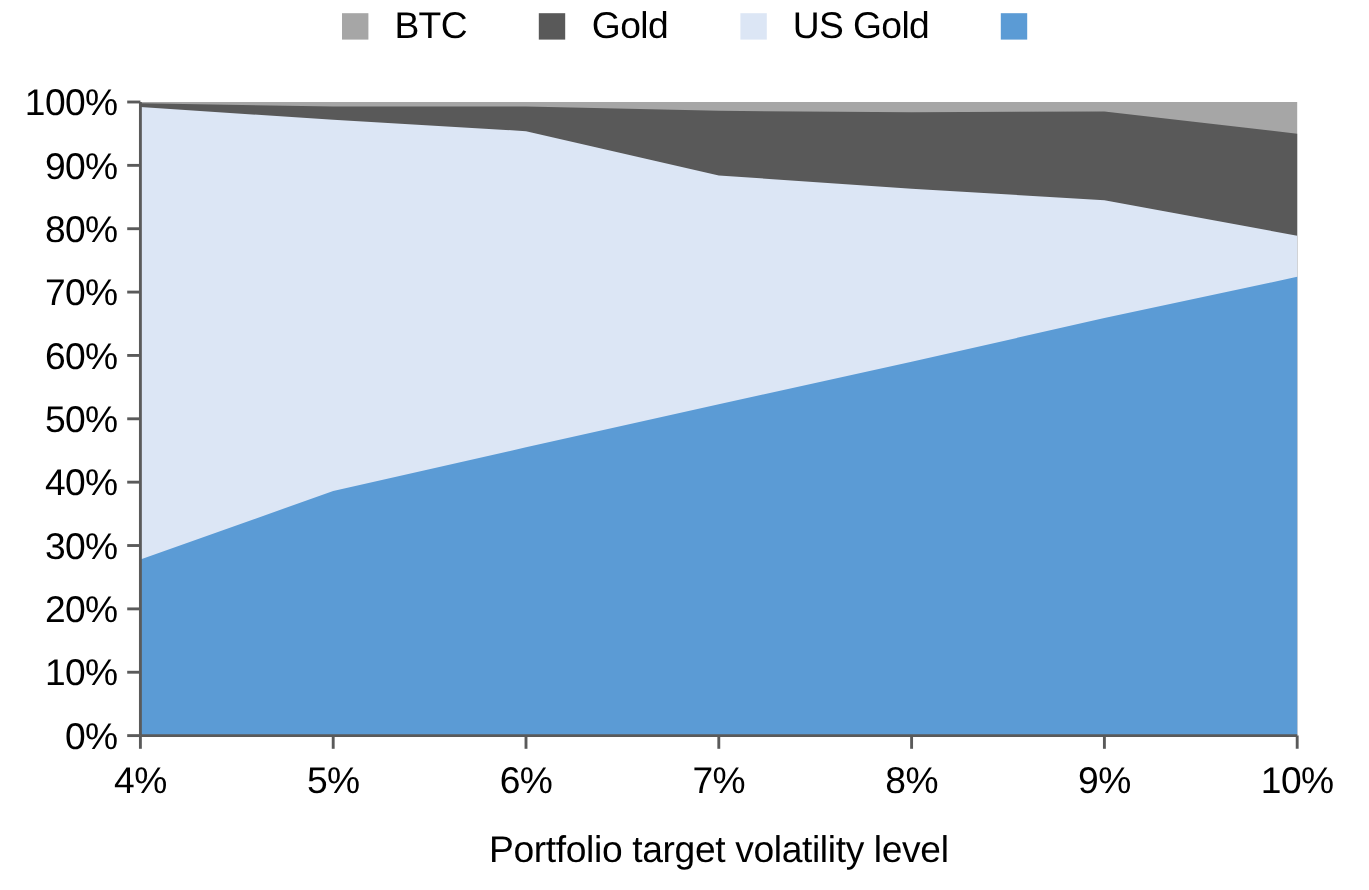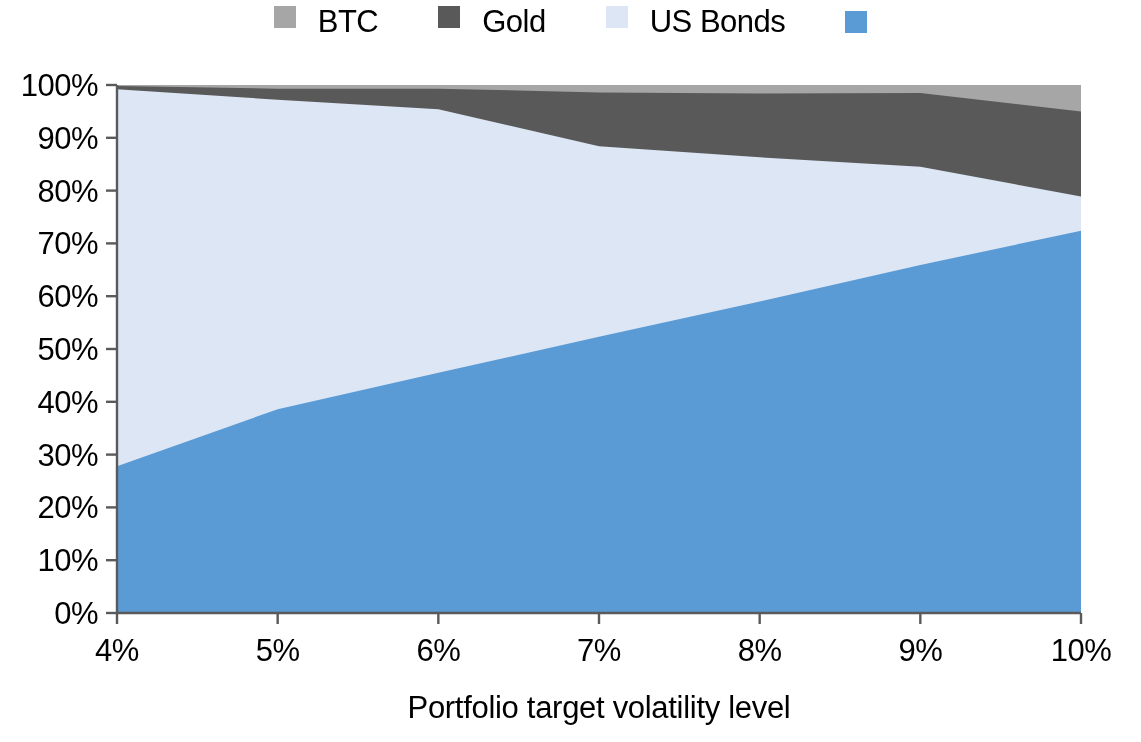--- a/index.html
+++ b/index.html
@@ -27,20 +27,21 @@
     left: 0;
     top: 6px;
     width: 1141px;
     display: flex;
     justify-content: center;
     align-items: center;
     gap: 60px;
   }
   .legend-item {
     display: flex;
+    align-items: center;
     gap: 22px;
   }
   .legend-swatch {
     width: 22px;
     height: 22px;
     flex: 0 0 auto;
     display: block;
   }
   .legend-label {
     font-size: 31px;
@@ -89,21 +90,21 @@
     <div class="legend-item">
       <span class="legend-swatch" style="background: rgb(166, 166, 166);"></span>
       <span class="legend-label">BTC</span>
     </div>
     <div class="legend-item">
       <span class="legend-swatch" style="background: rgb(89, 89, 89);"></span>
       <span class="legend-label">Gold</span>
     </div>
     <div class="legend-item">
       <span class="legend-swatch" style="background: rgb(220, 230, 245);"></span>
-      <span class="legend-label">US Bonds</span>
+      <span class="legend-label">US Gold</span>
     </div>
     <div class="legend-item">
       <span class="legend-swatch" style="background: rgb(91, 155, 213);"></span>
     </div>
   </div>
 
   <svg class="plot-svg" viewBox="0 0 1141 742">
     <g id="areas-group">
         <path d="M 117 85 L 277.66666666666663 85 L 438.3333333333333 85 L 599 85 L 759.6666666666666 85 L 920.3333333333334 85 L 1081 85 L 1081 613 L 117 613 Z" fill="#a6a6a6"></path>
         <path d="M 117 86.05600000000004 L 277.66666666666663 88.69600000000003 L 438.3333333333333 88.69600000000003 L 599 92.39200000000005 L 759.6666666666666 93.44799999999998 L 920.3333333333334 92.91999999999996 L 1081 111.40000000000003 L 1081 613 L 117 613 Z" fill="#595959"></path>

